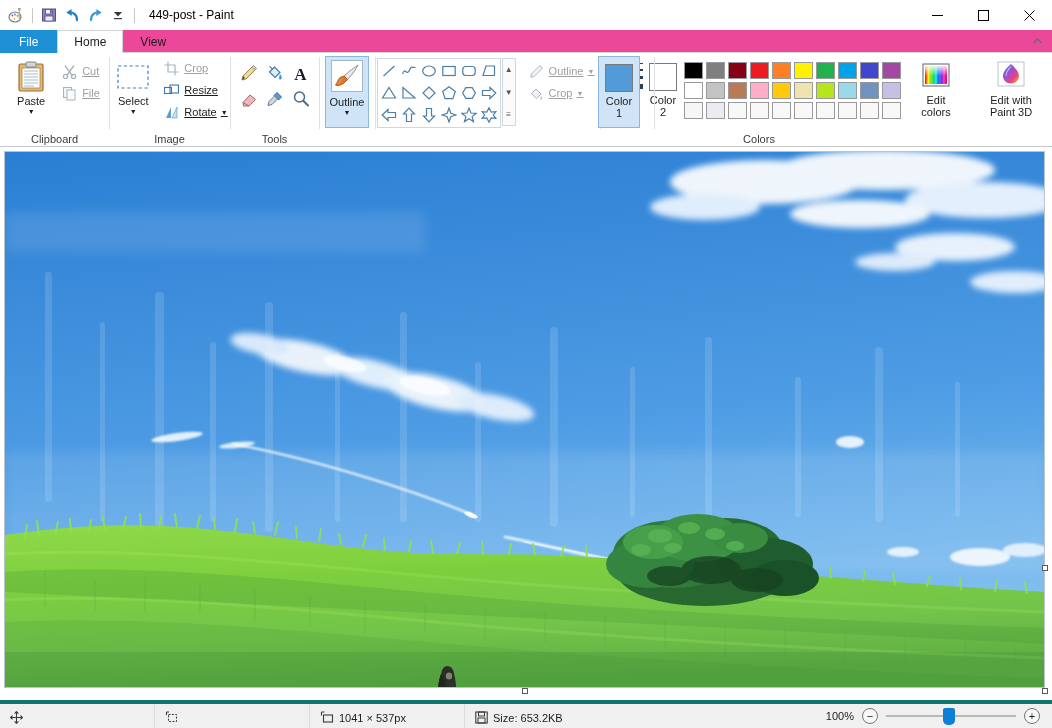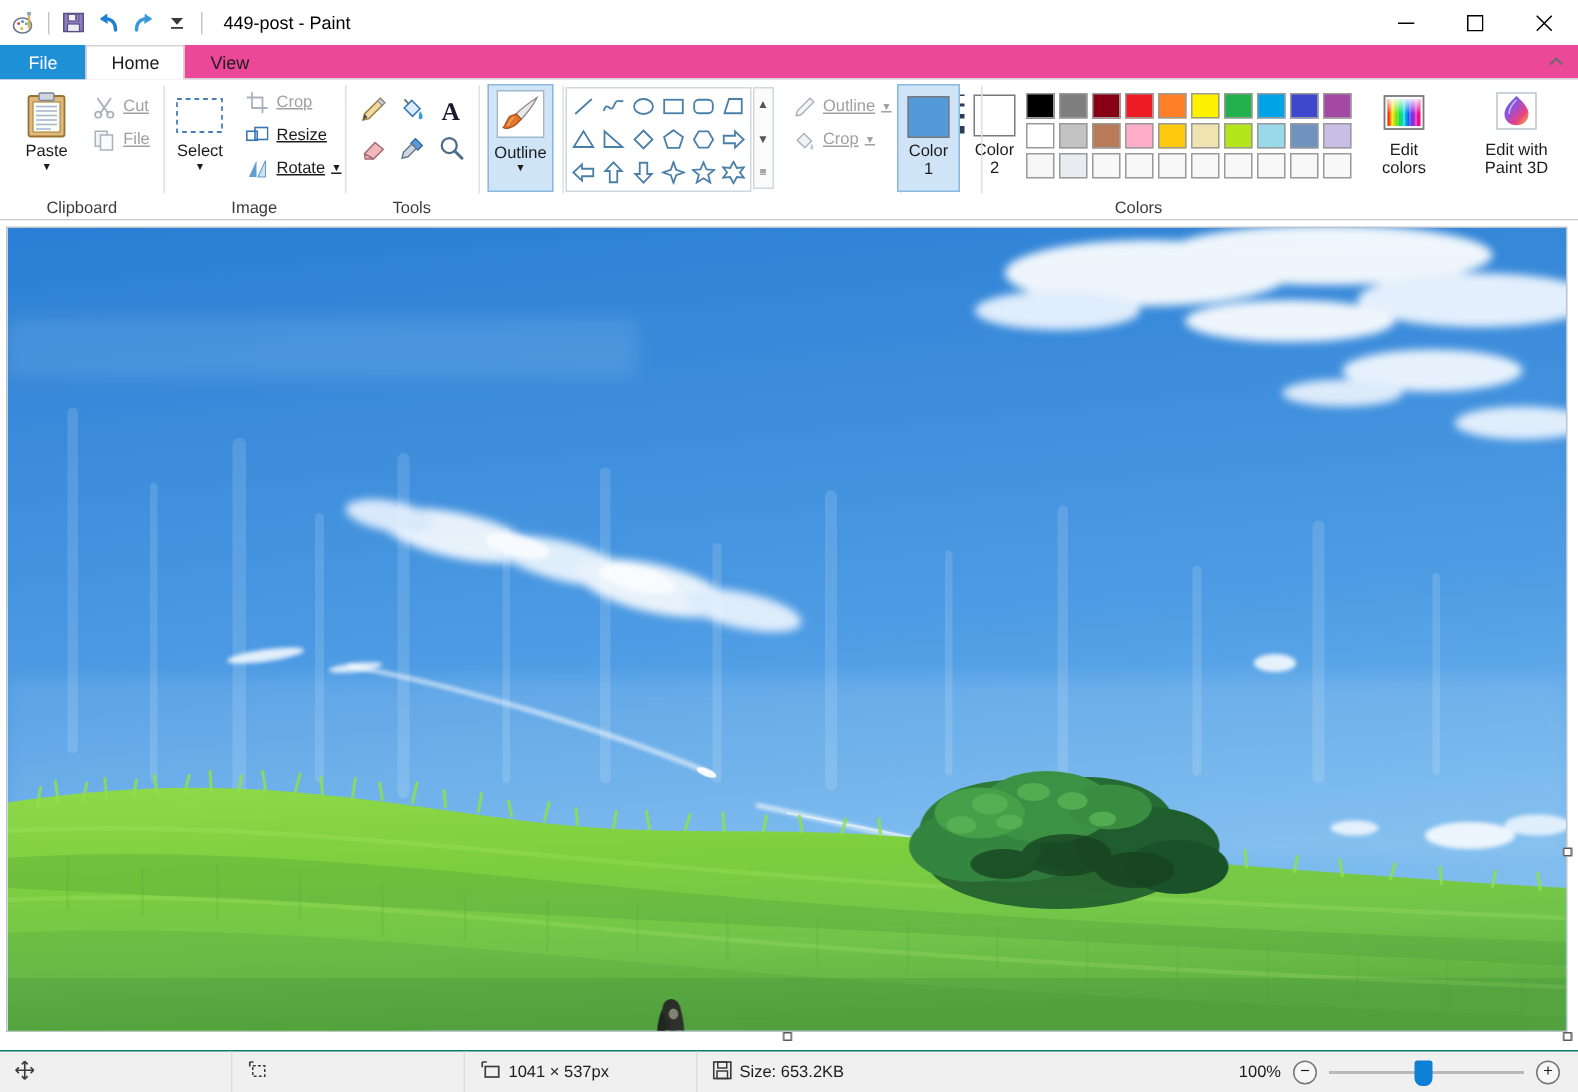--- a/index.html
+++ b/index.html
@@ -204,21 +204,21 @@
     position: absolute;
     width: 6px; height: 6px;
     background: #ffffff;
     border: 1px solid #5a5a5a;
   }
 
   
   .statusbar {
     height: 28px; flex: 0 0 28px;
     background: #f0f0f0;
-    border-top: 1px solid #0f766e;
+    border-top: 4px solid #0f766e;
     display: flex; 
     font-size: 11px;
   }
   .sb-cell {
     display: flex; align-items: center; gap: 5px;
     height: 28px; padding: 0 10px;
     border-right: 1px solid #dcdcdc;
     white-space: nowrap;
   }
   .sb-cell.first { width: 155px; }

